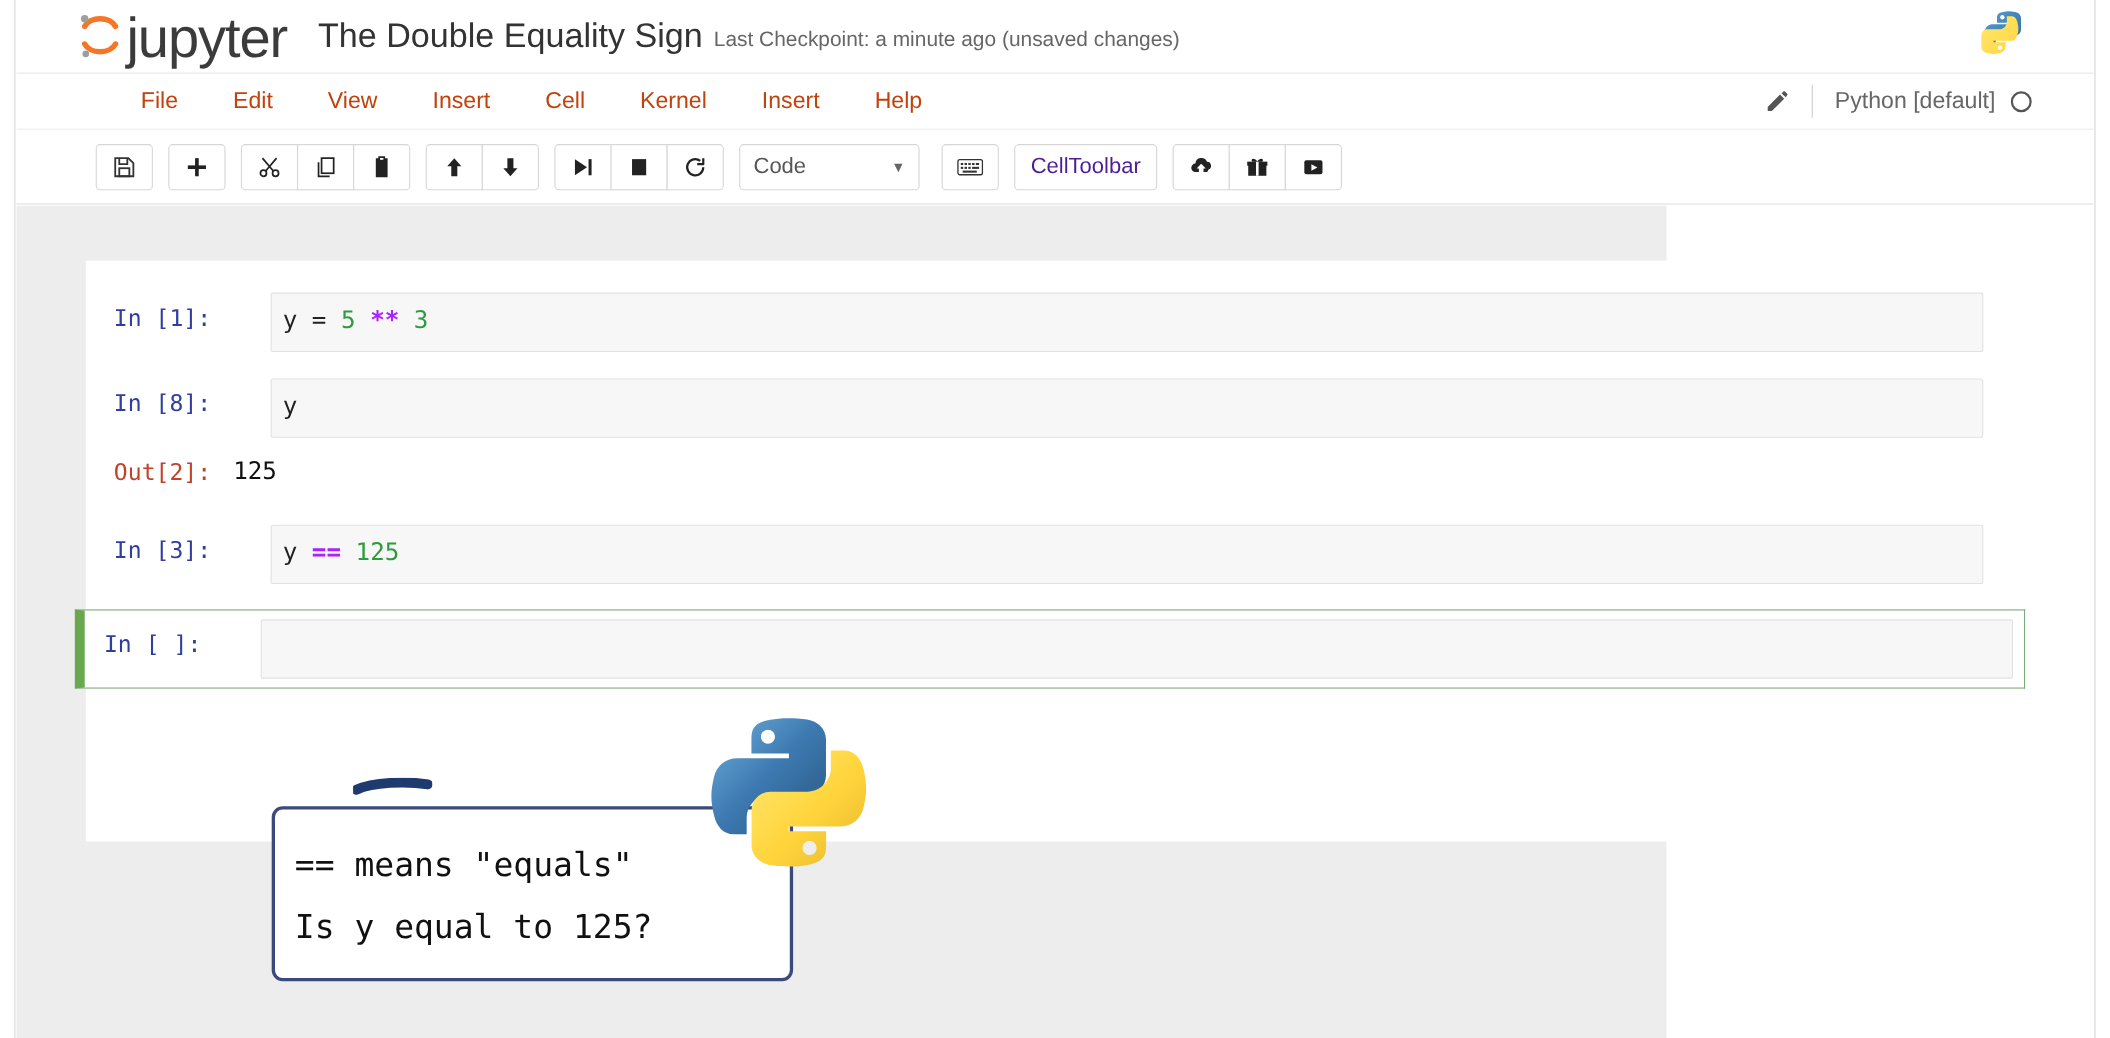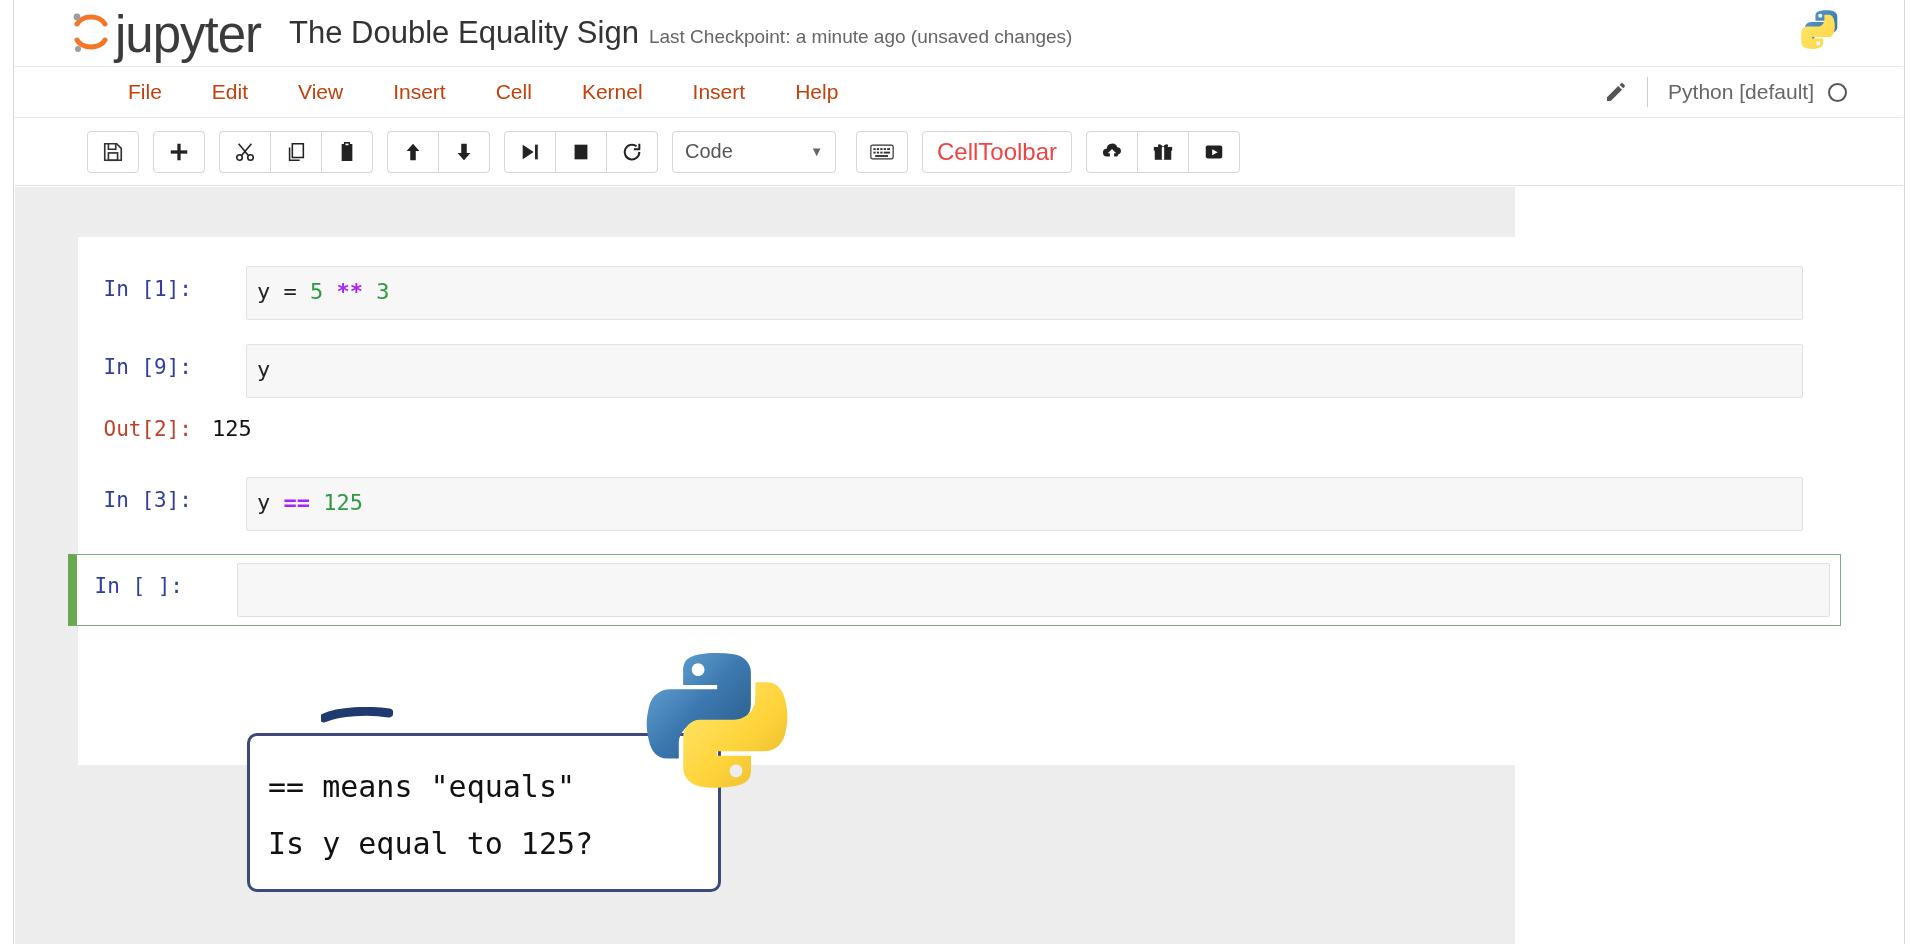--- a/index.html
+++ b/index.html
@@ -108,21 +108,21 @@
   .tb-select {
     width: 164px; height: 42px; border: 1px solid #d6d6d6; background: #ffffff;
     border-radius: 4px; display: flex; align-items: center;
     padding: 0 12px; font-size: 20px; color: #555; cursor: pointer;
     margin-right: 20px;
   }
   .tb-select .caret { margin-left: auto; font-size: 13px; color: #666; }
   .tb-btn-wide {
     height: 42px; border: 1px solid #d6d6d6; background: #ffffff;
     border-radius: 4px; display: flex; align-items: center; justify-content: flex-end;
-    padding: 0 14px; font-size: 24px; color: #ef4444; cursor: pointer;
+    padding: 0 14px; font-size: 20px; color: #4c1d95; cursor: pointer;
     margin-right: 14px;
   }
 
   
   .body-area {
     position: absolute; left: 15px; top: 187px; width: 1500px; height: 757px;
     background: #ededed;
   }
   .notebook-panel {
     position: absolute; left: 63px; top: 50px; width: 1763px; height: 528px;
@@ -406,21 +406,21 @@
 
       <div class="cell-block" style="margin-top:22px;">
         <div class="cell-row">
           <div class="prompt">In [1]:</div>
           <div class="code-box"><span>y = </span><span class="tok-num">5</span><span> </span><span class="tok-op">**</span><span> </span><span class="tok-num">3</span></div>
         </div>
       </div>
 
       <div class="cell-block" style="margin-top:10px;">
         <div class="cell-row">
-          <div class="prompt">In [9]:</div>
+          <div class="prompt">In [8]:</div>
           <div class="code-box"><span>y</span></div>
         </div>
         <div class="cell-row" style="margin-top:8px;">
           <div class="prompt out">Out[2]:</div>
           <div class="out-text">125</div>
         </div>
       </div>
 
       <div class="cell-block" style="margin-top:22px;">
         <div class="cell-row">

